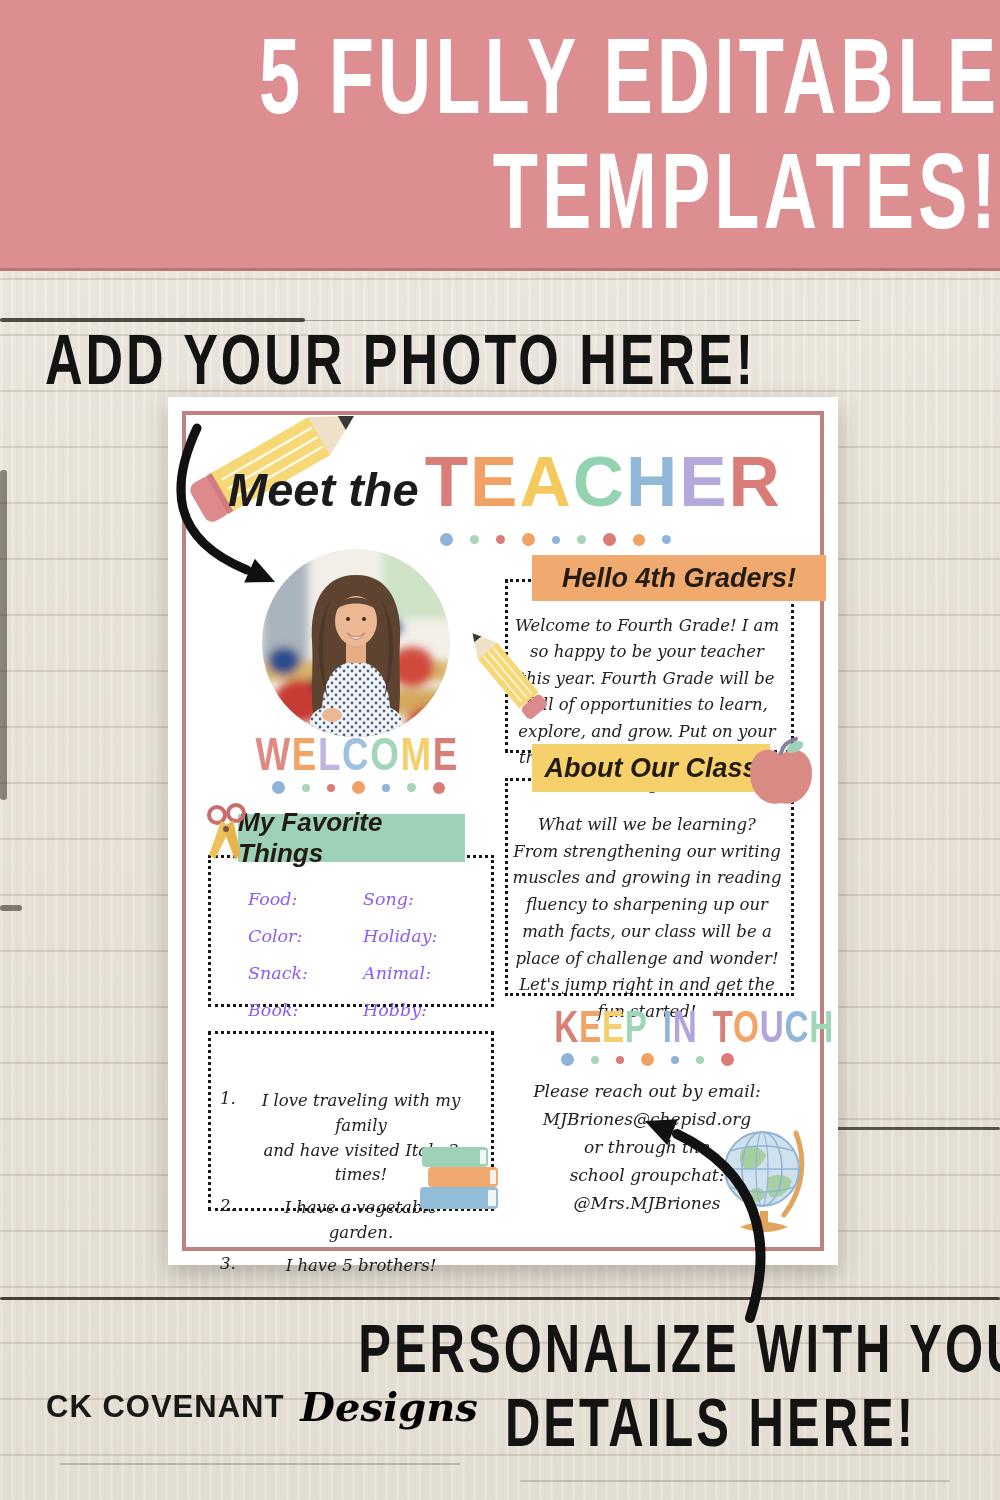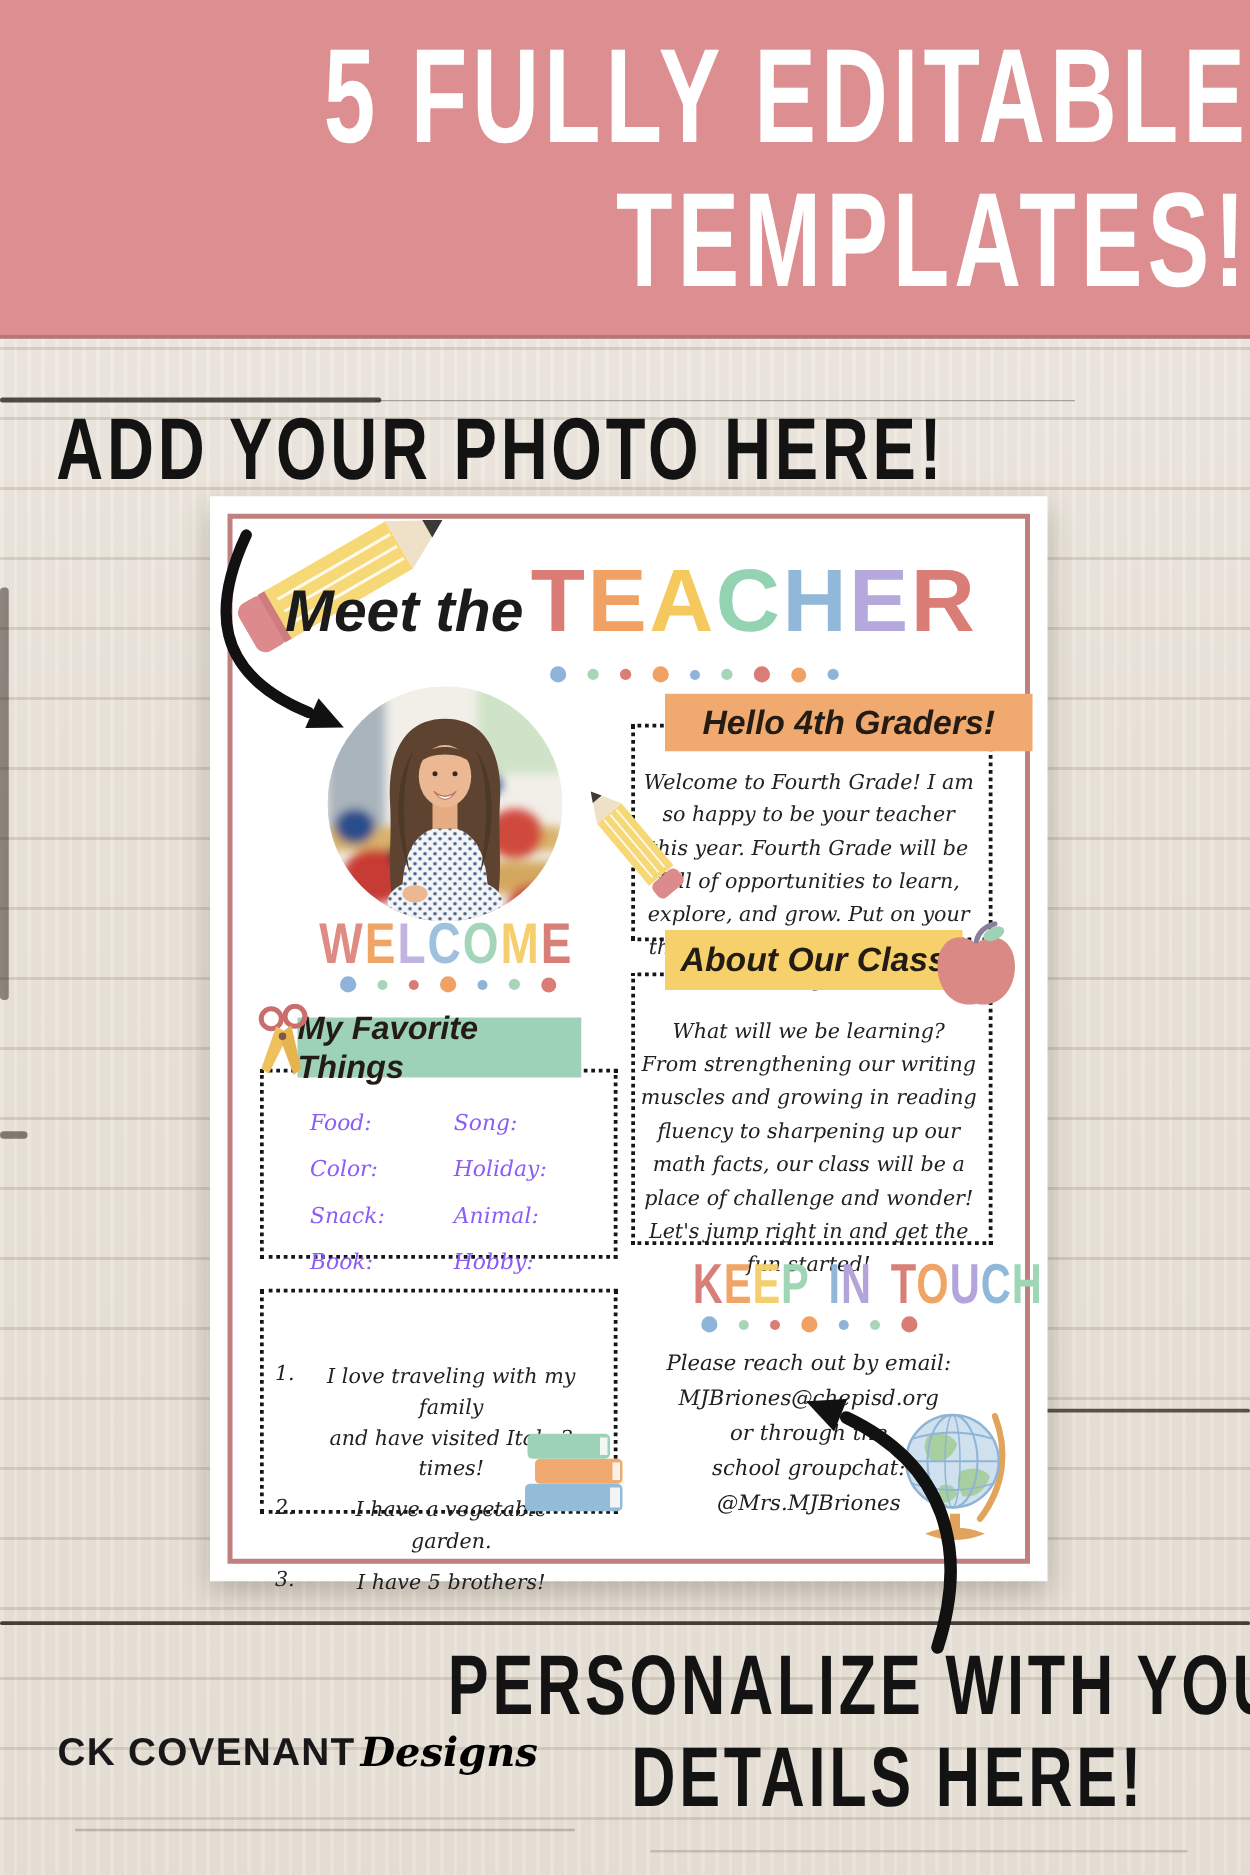--- a/index.html
+++ b/index.html
@@ -24,21 +24,21 @@
   
   .add-photo{position:absolute;left:45px;top:322px;height:76px;display:flex;align-items:center;}
   .add-photo .tallcaps{font-size:52px;color:#131313;letter-spacing:3px;transform:scaleY(1.35);}
   .personalize{position:absolute;left:428px;top:1312px;width:565px;text-align:center;}
   .personalize .line{height:74px;display:flex;align-items:center;justify-content:center;}
   .personalize .tallcaps{font-size:49px;color:#131313;letter-spacing:3px;transform:scaleY(1.38);}
 
   
   .logo{position:absolute;left:46px;top:1383px;display:flex;align-items:center;}
   .logo-name{font-weight:700;font-size:31px;letter-spacing:1px;color:#181818;}
-  .logo-script{font-family:"DejaVu Serif",serif;font-style:italic;font-weight:700;font-size:32px;margin-left:4px;}
+  .logo-script{font-family:"DejaVu Serif",serif;font-style:italic;font-weight:700;font-size:40px;margin-left:16px;}
 
   
   .flyer{position:absolute;left:168px;top:397px;width:670px;height:868px;background:#ffffff;
     box-shadow:0 9px 22px rgba(60,45,35,.28);}
   .flyer-border{position:absolute;inset:14px;border:4px solid #c0807f;pointer-events:none;}
 
   .script{font-family:Liberation Sans, sans-serif;font-style:italic;color:#232020;}
 
   .title-row{position:absolute;left:60px;top:44px;display:flex;align-items:baseline;z-index:2;}
   .title-script{font-size:47px;font-weight:700;color:#1b1b1b;}

